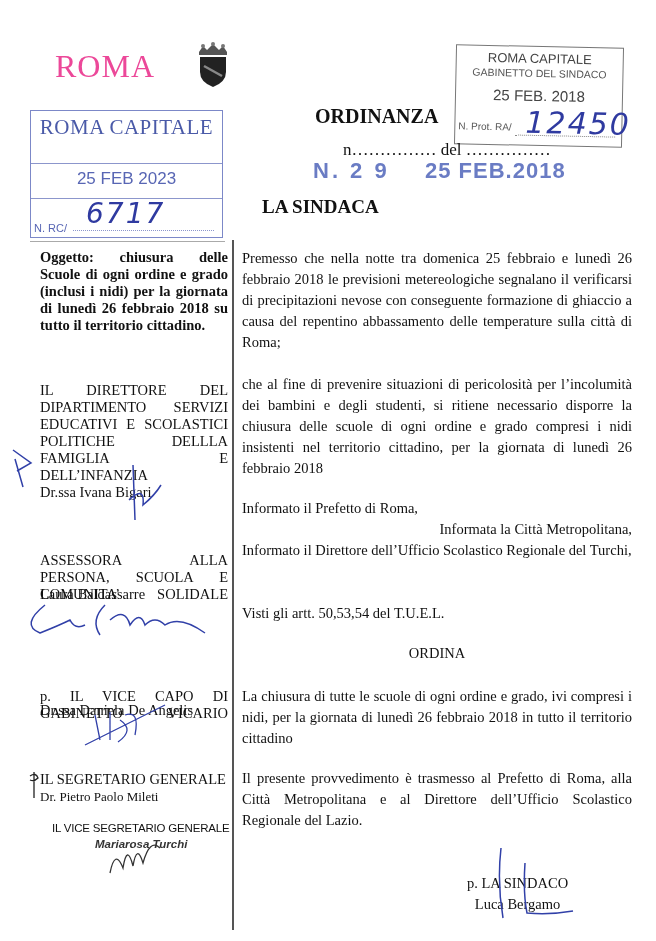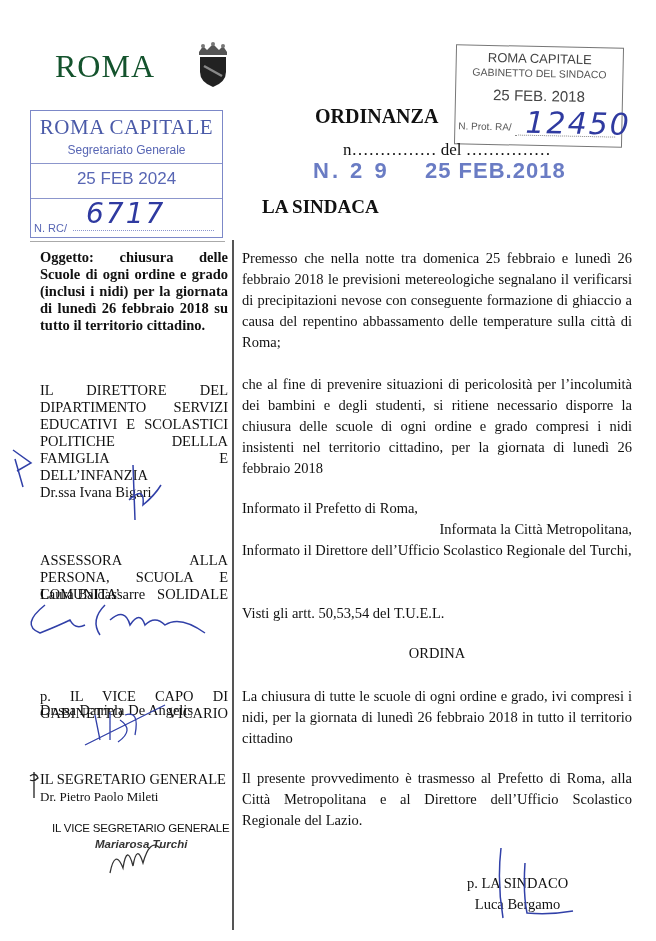--- a/index.html
+++ b/index.html
@@ -1,21 +1,21 @@
 <!DOCTYPE html>
 <html><head>
 <meta charset="utf-8">
 <style>
   html, body { margin:0; padding:0; }
   body {
     width:656px; height:941px; background:#ffffff; position:relative; overflow:hidden;
     font-family:"Liberation Serif", serif; color:#111;
   }
   .abs { position:absolute; }
-  .logo-text { left:55px; top:48px; font-size:32px; letter-spacing:1px; color:#14532d; }
+  .logo-text { left:55px; top:48px; font-size:32px; letter-spacing:1px; color:#ec4899; }
   .crest { left:196px; top:42px; width:34px; height:46px; }
   .stamp-left { left:30px; top:110px; width:193px; height:128px; border:1.5px solid #7c88c8; box-sizing:border-box; }
   .stamp-left .t1 { position:absolute; left:0; right:0; top:4px; text-align:center; font-size:21px; color:#4a5aa8; font-family:"Liberation Serif", serif; letter-spacing:0.5px; }
   .stamp-left .t2 { position:absolute; left:0; right:0; top:32px; text-align:center; font-size:12px; color:#5866b4; font-family:"Liberation Sans", sans-serif; }
   .stamp-left .line1 { position:absolute; left:0; right:0; top:52px; border-top:1.5px solid #8c96cc; }
   .stamp-left .date { position:absolute; left:0; right:0; top:58px; text-align:center; font-size:17px; color:#5866b4; font-family:"Liberation Sans", sans-serif; }
   .stamp-left .line2 { position:absolute; left:0; right:0; top:87px; border-top:1.5px solid #8c96cc; }
   .stamp-left .nrc { position:absolute; left:3px; bottom:3px; font-size:11px; color:#5866b4; font-family:"Liberation Sans", sans-serif; }
   .stamp-left .dots { position:absolute; left:42px; right:8px; bottom:6px; border-bottom:1.5px dotted #8c96cc; }
   .stamp-left .hand { position:absolute; left:55px; top:86px; font-size:28px; color:#2f3aa0; font-family:"DejaVu Sans", sans-serif; font-style:italic; letter-spacing:2px;text-align:center; }
@@ -58,23 +58,22 @@
   <path d="M3 10 L7 4 L11 8 L17 2 L23 8 L27 4 L31 10 L31 13 L3 13 Z" fill="#555"></path>
   <circle cx="7" cy="4" r="2" fill="#777"></circle>
     <circle cx="17" cy="2" r="2" fill="#777"></circle>
     <circle cx="27" cy="4" r="2" fill="#777"></circle>
   <path d="M4 15 L30 15 L30 30 Q30 40 17 45 Q4 40 4 30 Z" fill="#222"></path>
   <path d="M8 24 L26 34" stroke="#888" stroke-width="2.5"></path>
 </svg>
 
 <div class="abs stamp-left">
   <div class="t1">ROMA CAPITALE</div>
-  <div class="t2">Segretariato Generale</div>
   <div class="line1"></div>
-  <div class="date">25 FEB 2024</div>
+  <div class="date">25 FEB 2023</div>
   <div class="line2"></div>
   <div class="nrc">N. RC/</div>
   <div class="dots"></div>
   <div class="hand">6717</div>
 </div>
 
 <div class="abs stamp-right">
   <div class="t1">ROMA CAPITALE</div>
   <div class="t2">GABINETTO DEL SINDACO</div>
   <div class="date">25 FEB. 2018</div>

